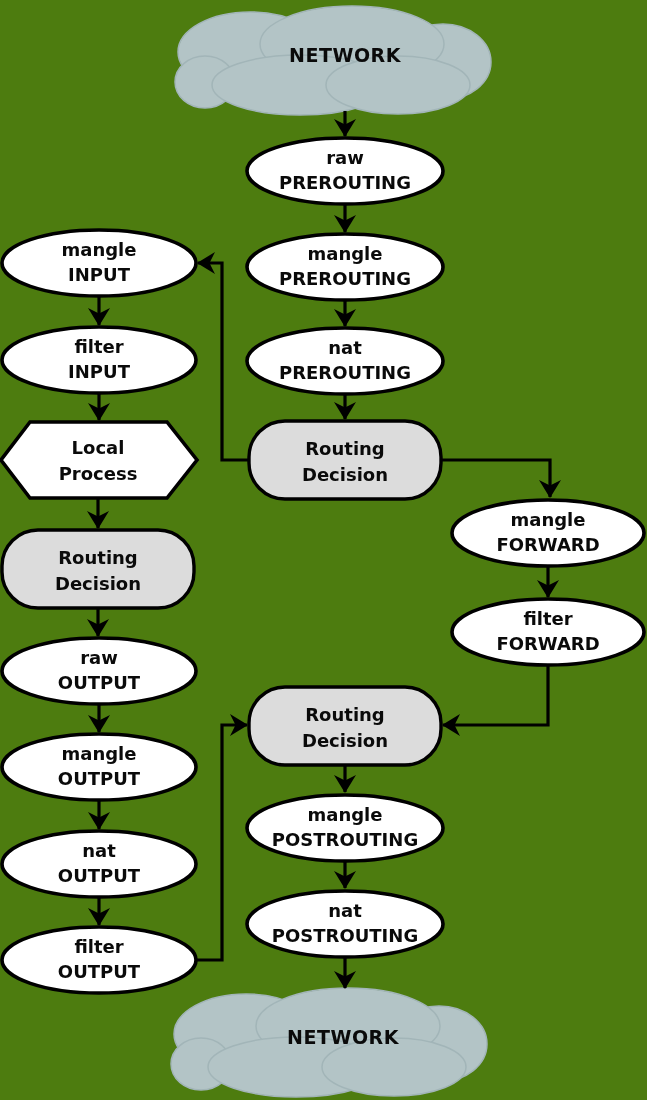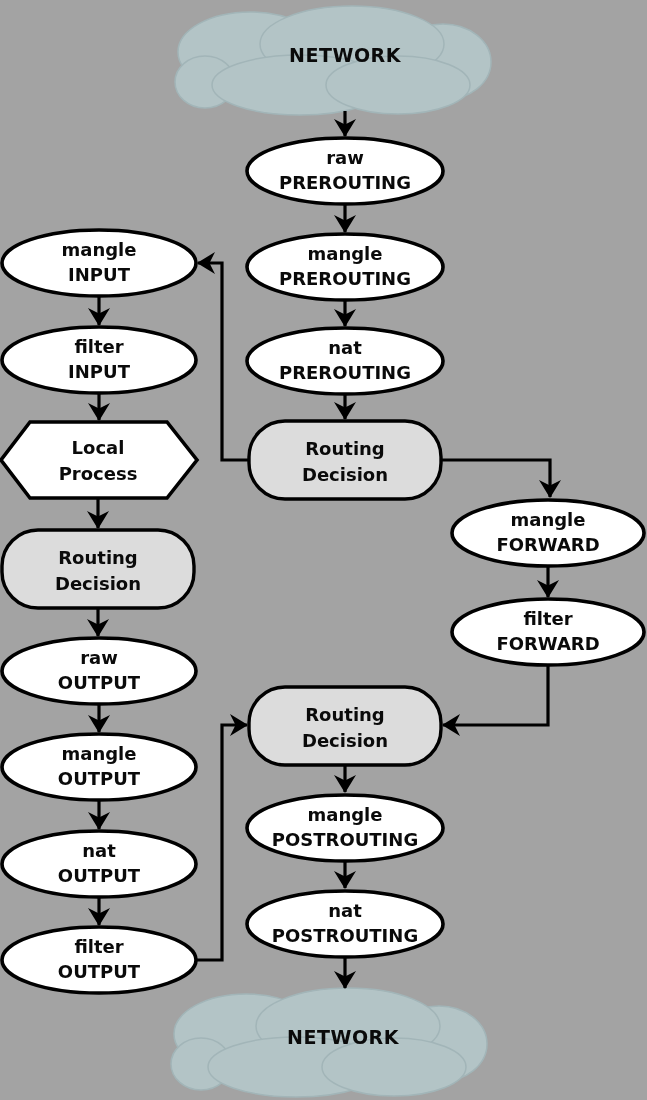--- a/index.html
+++ b/index.html
@@ -5,21 +5,21 @@
 <style>
   html, body {
     margin: 0;
     padding: 0;
     background: #ffffff;
   }
   .stage {
     position: relative;
     width: 647px;
     height: 1100px;
-    background: #a3a3a3;
+    background: #4d7c0f;
     overflow: hidden;
   }
   svg text {
     font-family: "DejaVu Sans", "Liberation Sans", sans-serif;
     font-weight: bold;
     fill: #0a0a0a;
     text-anchor: middle;
   }
   .lbl   { font-size: 18px; }
   .cloudlbl { font-size: 19px; letter-spacing: 0.5px; }

